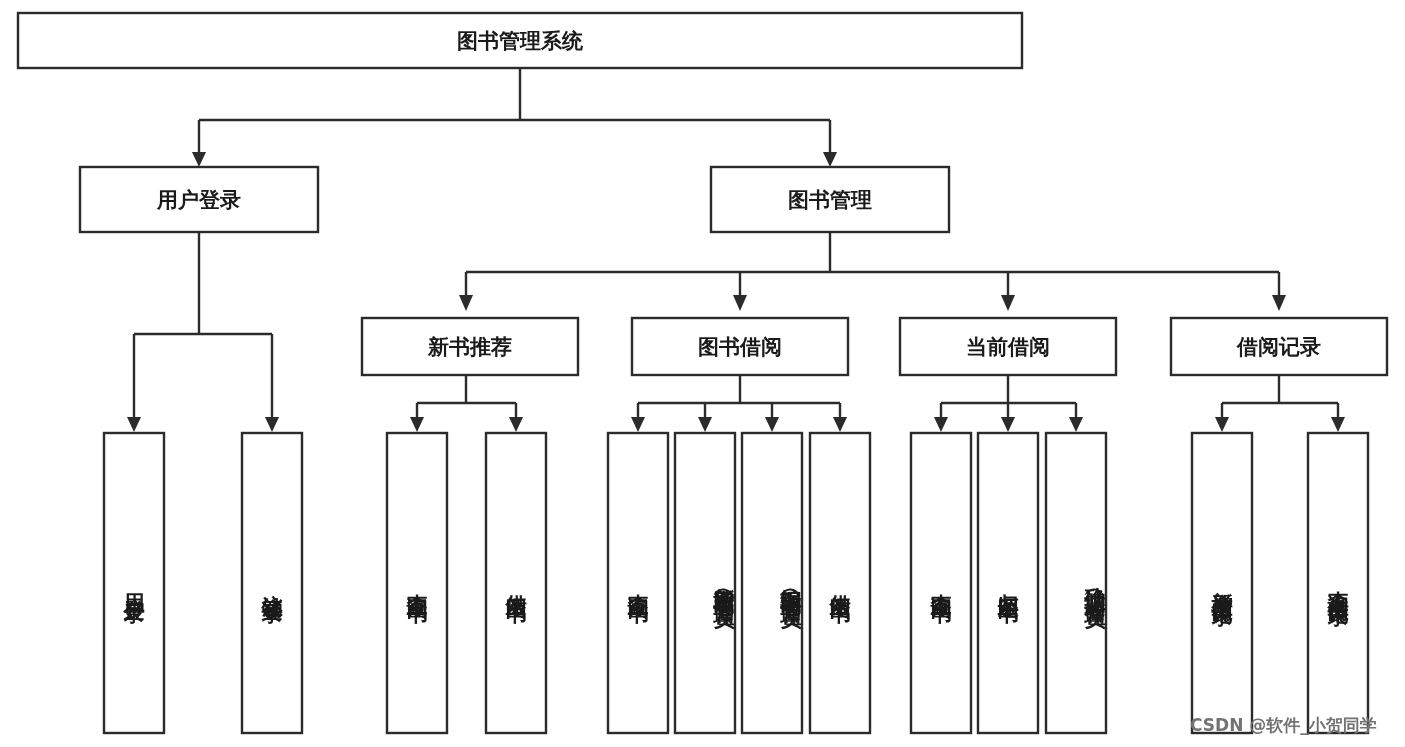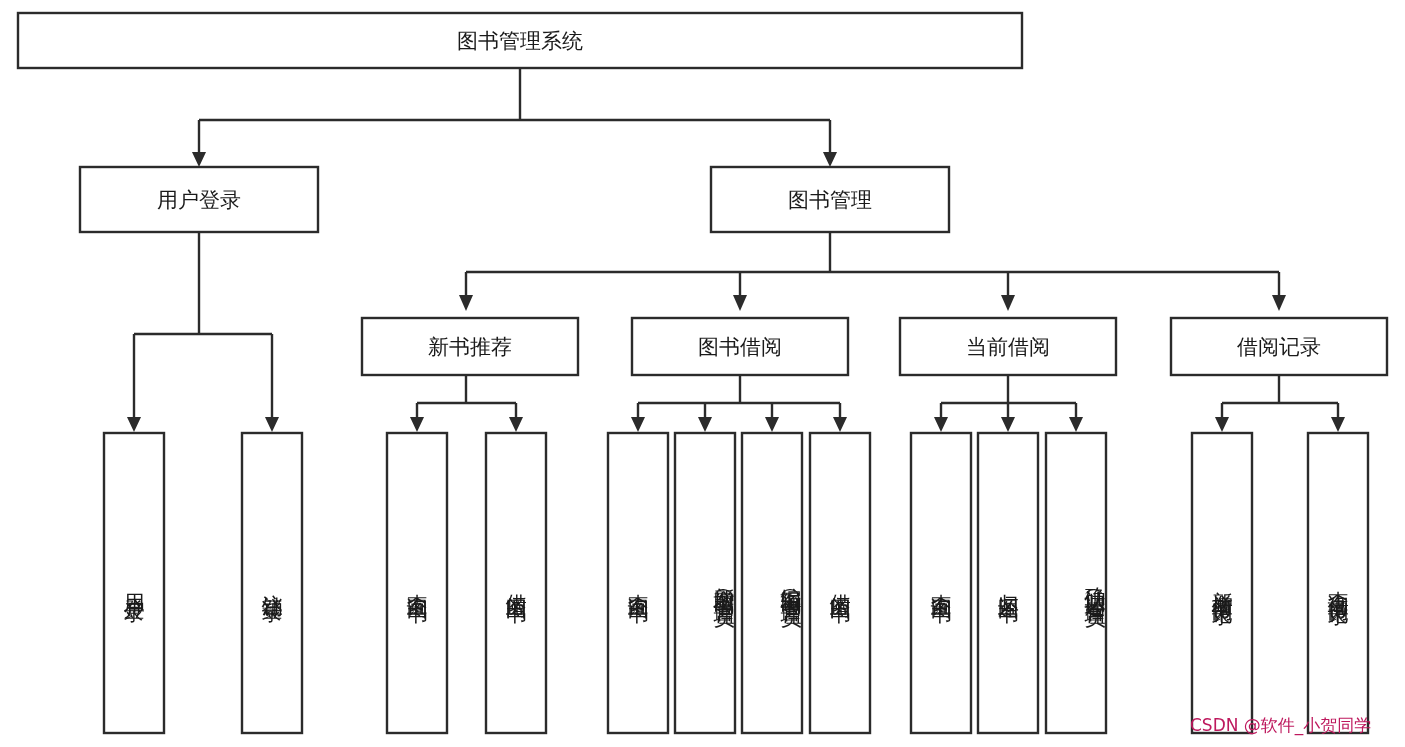--- a/index.html
+++ b/index.html
@@ -11,20 +11,21 @@
     width: 1405px;
     height: 747px;
     font-family: "DejaVu Sans", "Liberation Sans", sans-serif;
     overflow: hidden;
   }
   #diagram-root {
     position: relative;
     width: 1405px;
     height: 747px;
     background: #ffffff;
+    font-weight: bold;
   }
   svg#tree-svg {
     position: absolute;
     left: 0;
     top: 0;
     width: 1405px;
     height: 747px;
   }
   .node-box {
     fill: #ffffff;
@@ -61,21 +62,21 @@
     white-space: nowrap;
     text-align: center;
     pointer-events: none;
   }
   .watermark {
     position: absolute;
     left: 1190px;
     top: 714px;
     font-family: "DejaVu Sans", "Liberation Sans", sans-serif;
     font-size: 17px;
-    color: #be185d;
+    color: #737373;
     white-space: nowrap;
   }
 </style>
 </head>
 <body>
 
 <div id="diagram-root">
 
   <svg id="tree-svg" viewBox="0 0 1405 747">
     <defs>

